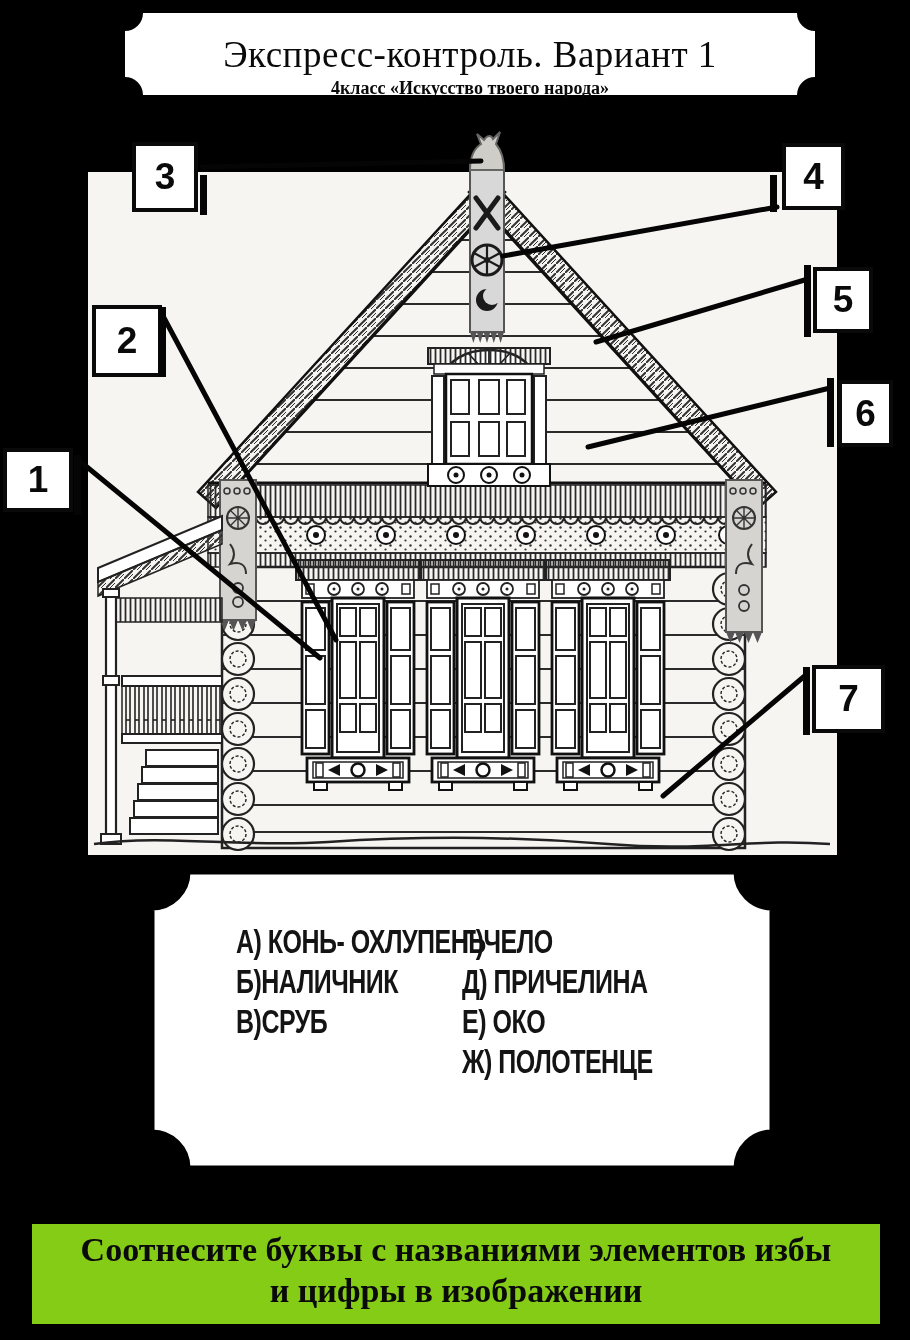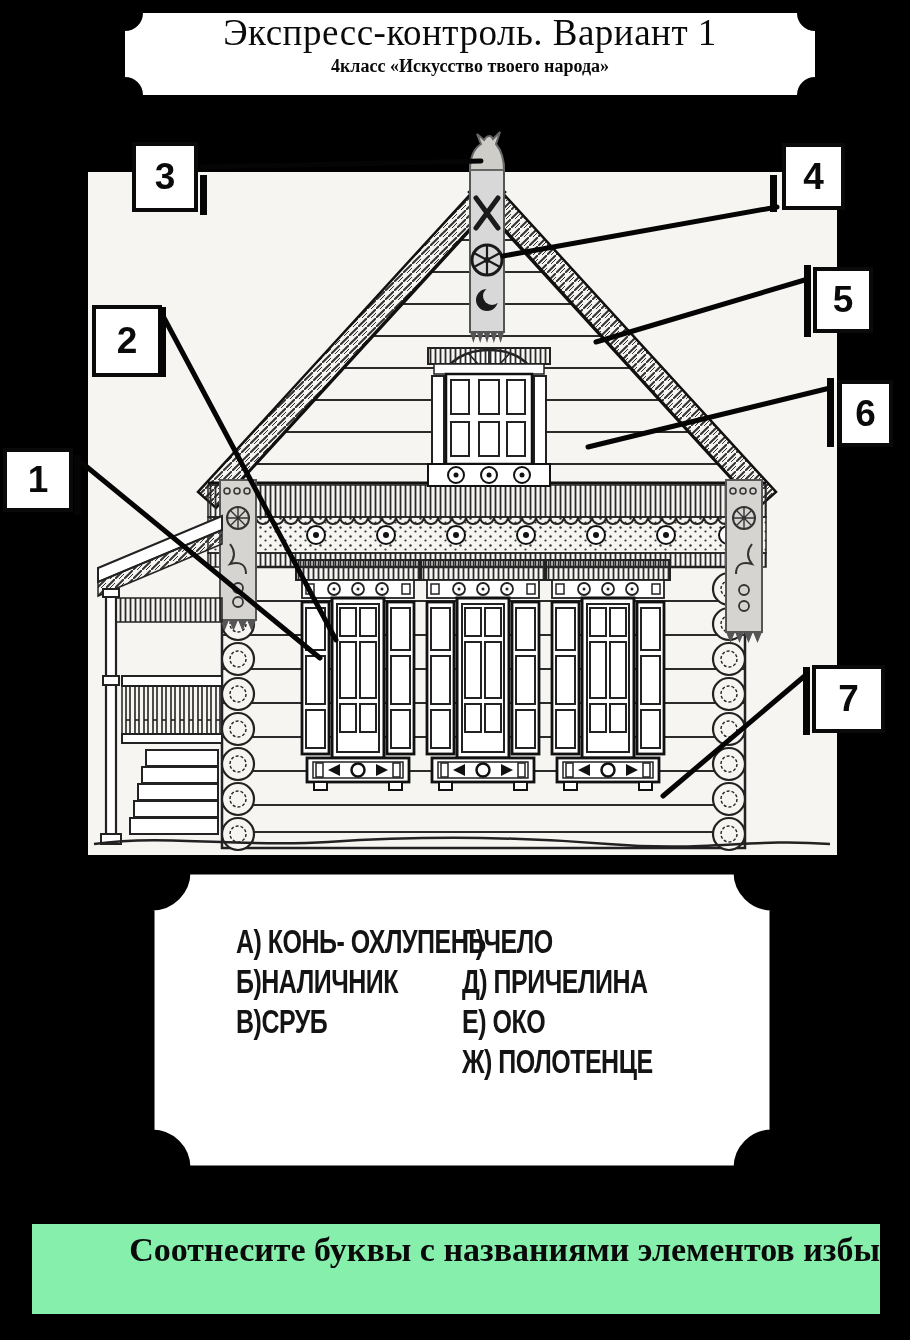--- a/index.html
+++ b/index.html
@@ -1,38 +1,38 @@
 <!DOCTYPE html>
 <html><head>
 <meta charset="utf-8">
 <style>
   html,body{margin:0;padding:0;background:#000;}
   #page{position:relative;width:910px;height:1340px;background:#000;overflow:hidden;
         font-family:"Liberation Sans",sans-serif;}
   svg{display:block;}
   .abs{position:absolute;}
   
-  #title-wrap{position:absolute;left:125px;top:2px;width:690px;height:82px;z-index:5;
+  #title-wrap{position:absolute;left:125px;top:24px;width:690px;height:82px;z-index:5;
               text-align:center;color:#0a0a0a;}
   #title-line1{font-family:"Liberation Serif",serif;font-size:37px;font-weight:500;
                margin-top:9px;letter-spacing:.5px;}
   #title-line2{font-family:"Liberation Serif",serif;font-size:18px;font-weight:bold;margin-top:2px;}
   
   .callout{position:absolute;background:#fff;border:4px solid #0a0a0a;z-index:6;
            display:flex;align-items:center;justify-content:center;
            font-weight:bold;font-size:37px;color:#0a0a0a;}
   .bar{position:absolute;background:#050505;z-index:6;}
   
   #answers{position:absolute;left:0;top:0;z-index:6;}
   .opt{position:absolute;font-weight:bold;font-size:25px;letter-spacing:-0.5px;color:#141414;
        transform:scaleY(1.34);transform-origin:top left;white-space:nowrap;
        font-family:"Liberation Sans",sans-serif;}
   
-  #instruction{position:absolute;left:32px;top:1224px;width:848px;height:90px;background:#86efac;
-               z-index:5;text-align:right;color:#0a0a0a;
+  #instruction{position:absolute;left:32px;top:1224px;width:848px;height:100px;background:#84cc16;
+               z-index:5;text-align:center;color:#0a0a0a;
                font-family:"Liberation Serif",serif;font-weight:bold;font-size:34px;line-height:41px;}
   #instruction .pad{padding-top:5px;}
 </style>
 </head>
 <body>
 
 <div id="page">
 
   <svg class="abs" style="left:88px;top:120px;z-index:1;" width="749" height="735" viewBox="0 0 749 735">
     <defs>
@@ -332,16 +332,17 @@
     <div class="opt" style="left:236px;top:1002px;">В)СРУБ</div>
     <div class="opt" style="left:462px;top:922px;">Г)ЧЕЛО</div>
     <div class="opt" style="left:462px;top:962px;">Д) ПРИЧЕЛИНА</div>
     <div class="opt" style="left:462px;top:1002px;">Е) ОКО</div>
     <div class="opt" style="left:462px;top:1042px;">Ж) ПОЛОТЕНЦЕ</div>
   </div>
 
   <div id="instruction">
     <div class="pad">
       <div>Соотнесите буквы с названиями элементов избы</div>
+      <div>и цифры в изображении</div>
     </div>
   </div>
 
 </div>
 
 </body></html>

